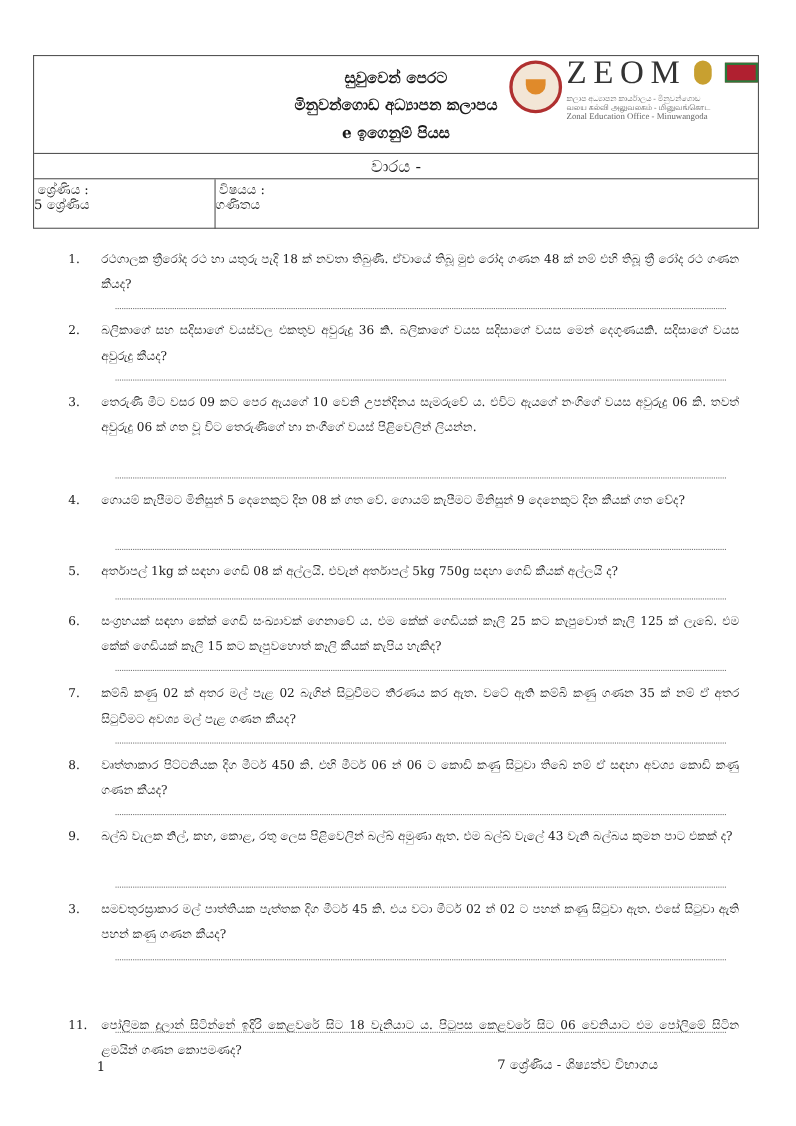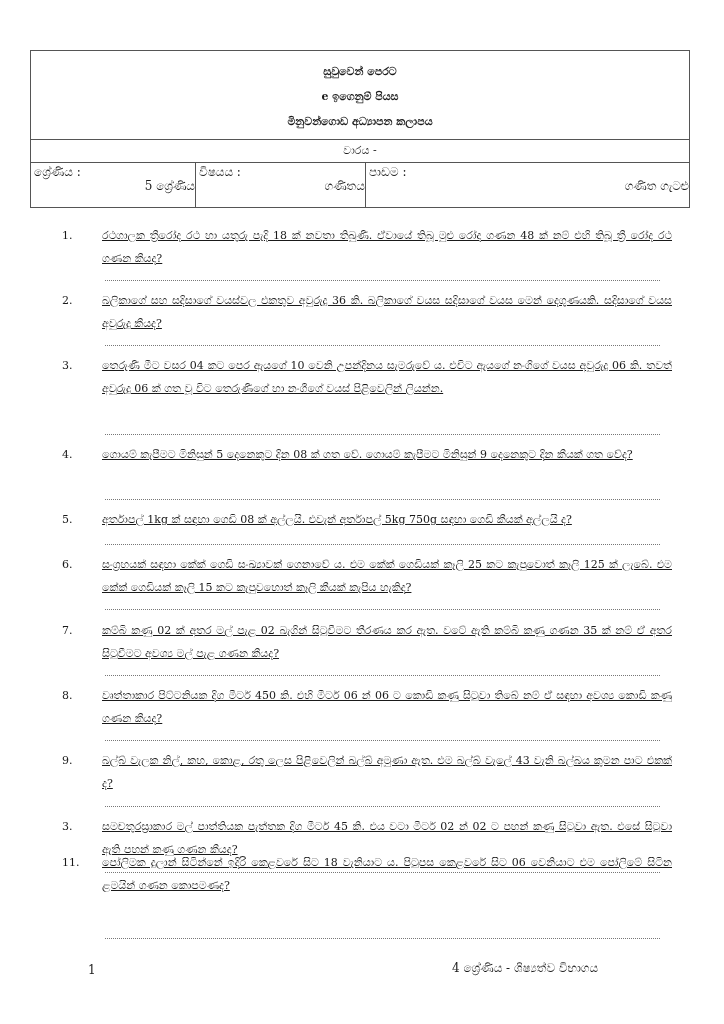--- a/index.html
+++ b/index.html
@@ -2,91 +2,98 @@
 <html><head>
 <meta charset="utf-8">
 <style>
   html, body { margin: 0; padding: 0; background: #ffffff; }
   body { width: 724px; height: 1024px; position: relative; overflow: hidden;
          font-family: "DejaVu Serif", "Liberation Serif", serif; color: #1a1a1a; }
   .header-box { position: absolute; left: 30px; top: 50px; width: 660px; height: 158px;
                 border: 1.5px solid #555; box-sizing: border-box; }
   .hdr-top { position: relative; height: 88px; border-bottom: 1.5px solid #555; }
   .hdr-titles { position: absolute; left: 0; right: 0; top: 8px; text-align: center; }
-  .hdr-titles div { font-size: 11px; font-weight: bold; line-height: 25px; }
+  .hdr-titles div { font-size: 14px; font-weight: bold; line-height: 25px; }
   .logo { position: absolute; left: 432px; top: 2px; width: 228px; height: 60px; }
   .emblem { position: absolute; left: 0; top: 2px; width: 48px; height: 48px; border-radius: 50%;
             border: 3px solid #b03030; box-sizing: border-box; background: #f3e6d6; }
   .emblem::after { content: ""; position: absolute; left: 12px; top: 14px; width: 18px; height: 14px;
                    border-radius: 0 0 10px 10px; background: #e08a2a; }
   .zeom { position: absolute; left: 52px; top: -4px; font-size: 30px; letter-spacing: 6px; color: #333;
           font-family: "Liberation Serif", serif; }
   .crest { position: absolute; left: 168px; top: 2px; width: 16px; height: 22px; border-radius: 8px;
            background: #c8a030; }
   .badge { position: absolute; left: 196px; top: 4px; width: 30px; height: 18px; background: #b02030;
            border: 2px solid #2a7a3a; box-sizing: border-box; }
   .logo-sub { position: absolute; left: 52px; top: 33px; font-size: 7px; color: #666; line-height: 8px;
               white-space: nowrap; font-family: "Liberation Serif", serif; }
-  .hdr-week { height: 22px; border-bottom: 1.5px solid #555; text-align: center; font-size: 11px; line-height: 22px; }
+  .hdr-week { height: 22px; border-bottom: 1.5px solid #555; text-align: center; font-size: 15px; line-height: 22px; }
   .hdr-row { display: flex; height: 45px; }
   .cell { position: relative; border-right: 1.5px solid #555; box-sizing: border-box; }
   .cell:last-child { border-right: none; }
   .cell .lbl { position: absolute; left: 3px; top: 2px; font-size: 12px; }
-  .cell .val { position: absolute; left: 0; right: 0; top: 16px; text-align: right; font-size: 12px; }
+  .cell .val { position: absolute; left: 0; right: 0; top: 16px; text-align: left; font-size: 12px; }
   .q { position: absolute; left: 62px; width: 610px; font-size: 11px; line-height: 23px; }
   .q .num { position: absolute; left: 0; top: 0; }
-  .q .txt { margin-left: 40px; text-align: justify; text-decoration: underline; }
+  .q .txt { margin-left: 30px; text-align: justify; }
   .dots { position: absolute; left: 105px; width: 555px; height: 1px;
           border-top: 1.5px dotted #777; }
   .footer-num { position: absolute; left: 88px; top: 963px; font-size: 12px; }
   .footer-txt { position: absolute; left: 452px; top: 961px; font-size: 12px; }
 </style>
 </head>
 <body>
 
 <div class="header-box">
   <div class="hdr-top">
     <div class="hdr-titles">
       <div>සුවුවෙන් පෙරට</div>
+      <div>මිනුවන්ගොඩ අධ්‍යාපන කලාපය</div>
       <div>e ඉගෙනුම් පියස</div>
-      <div>මිනුවන්ගොඩ අධ්‍යාපන කලාපය</div>
+    </div>
+    <div class="logo">
+      <div class="emblem"></div>
+      <div class="zeom">ZEOM</div>
+      <div class="crest"></div>
+      <div class="badge"></div>
+      <div class="logo-sub">
+        <div>කලාප අධ්‍යාපන කාර්යාලය - මිනුවන්ගොඩ</div>
+        <div>வலய கல்வி அலுவலகம் - மினுவங்கொட</div>
+        <div style="font-size:8px;">Zonal Education Office - Minuwangoda</div>
+      </div>
     </div>
   </div>
   <div class="hdr-week">වාරය -</div>
   <div class="hdr-row">
     <div class="cell" style="width:165px;">
       <span class="lbl">ශ්‍රේණිය :</span>
       <span class="val">5 ශ්‍රේණිය</span>
     </div>
     <div class="cell" style="width:170px;">
       <span class="lbl">විෂයය :</span>
       <span class="val">ගණිතය</span>
-    </div>
-    <div class="cell" style="flex:1;">
-      <span class="lbl">පාඩම :</span>
-      <span class="val">ගණිත ගැටළු</span>
     </div>
   </div>
 </div>
 
 <div class="q" style="top:224px;">
   <span class="num">1.</span>
   <div class="txt">රථගාලක ත්‍රීරෝද රථ හා යතුරු පැදි 18 ක් නවතා තිබුණි. ඒවායේ තිබූ මුළු රෝද ගණන 48 ක් නම් එහි තිබූ ත්‍රී රෝද රථ ගණන කීයද?</div>
 </div>
 <div class="dots" style="top:280px;"></div>
 
 <div class="q" style="top:289px;">
   <span class="num">2.</span>
   <div class="txt">බලිකාගේ සහ සදිසාගේ වයස්වල එකතුව අවුරුදු 36 කි. බලිකාගේ වයස සදිසාගේ වයස මෙන් දෙගුණයකි. සදිසාගේ වයස අවුරුදු කීයද?</div>
 </div>
 <div class="dots" style="top:345px;"></div>
 
 <div class="q" style="top:354px;">
   <span class="num">3.</span>
-  <div class="txt">තෙරුණි මීට වසර 04 කට පෙර ඇයගේ 10 වෙනි උපන්දිනය සැමරුවේ ය. එවිට ඇයගේ නංගිගේ වයස අවුරුදු 06 කි. තවත් අවුරුදු 06 ක් ගත වූ විට තෙරුණිගේ හා නංගීගේ වයස් පිළිවෙලින් ලියන්න.</div>
+  <div class="txt">තෙරුණි මීට වසර 09 කට පෙර ඇයගේ 10 වෙනි උපන්දිනය සැමරුවේ ය. එවිට ඇයගේ නංගිගේ වයස අවුරුදු 06 කි. තවත් අවුරුදු 06 ක් ගත වූ විට තෙරුණිගේ හා නංගීගේ වයස් පිළිවෙලින් ලියන්න.</div>
 </div>
 <div class="dots" style="top:434px;"></div>
 
 <div class="q" style="top:443px;">
   <span class="num">4.</span>
   <div class="txt">ගොයම් කැපීමට මිනිසුන් 5 දෙනෙකුට දින 08 ක් ගත වේ. ගොයම් කැපීමට මිනිසුන් 9 දෙනෙකුට දින කීයක් ගත වේද?</div>
 </div>
 <div class="dots" style="top:499px;"></div>
 
 <div class="q" style="top:508px;">
@@ -118,20 +125,20 @@
   <div class="txt">බල්බ් වැලක නිල්, කහ, කොළ, රතු ලෙස පිළිවෙලින් බල්බ් අමුණා ඇත. එම බල්බ් වැලේ 43 වැනි බල්බය කුමන පාට එකක් ද?</div>
 </div>
 <div class="dots" style="top:806px;"></div>
 
 <div class="q" style="top:815px;">
   <span class="num">3.</span>
   <div class="txt">සමචතුරස්‍රාකාර මල් පාත්තියක පැත්තක දිග මීටර් 45 කි. එය වටා මීටර් 02 න් 02 ට පහන් කණු සිටුවා ඇත. එසේ සිටුවා ඇති පහන් කණු ගණන කීයද?</div>
 </div>
 <div class="dots" style="top:872px;"></div>
 
-<div class="q" style="top:851px;">
+<div class="q" style="top:920px;">
   <span class="num">11.</span>
   <div class="txt">පෝලිමක දුලාන් සිටින්නේ ඉදිරි කෙළවරේ සිට 18 වැනියාට ය. පිටුපස කෙළවරේ සිට 06 වෙනියාට එම පෝලිමේ සිටින ළමයින් ගණන කොපමණද?</div>
 </div>
 <div class="dots" style="top:938px;"></div>
 
 <div class="footer-num">1</div>
-<div class="footer-txt">4 ශ්‍රේණිය - ශිෂ්‍යත්ව විභාගය</div>
+<div class="footer-txt">7 ශ්‍රේණිය - ශිෂ්‍යත්ව විභාගය</div>
 
 </body></html>

